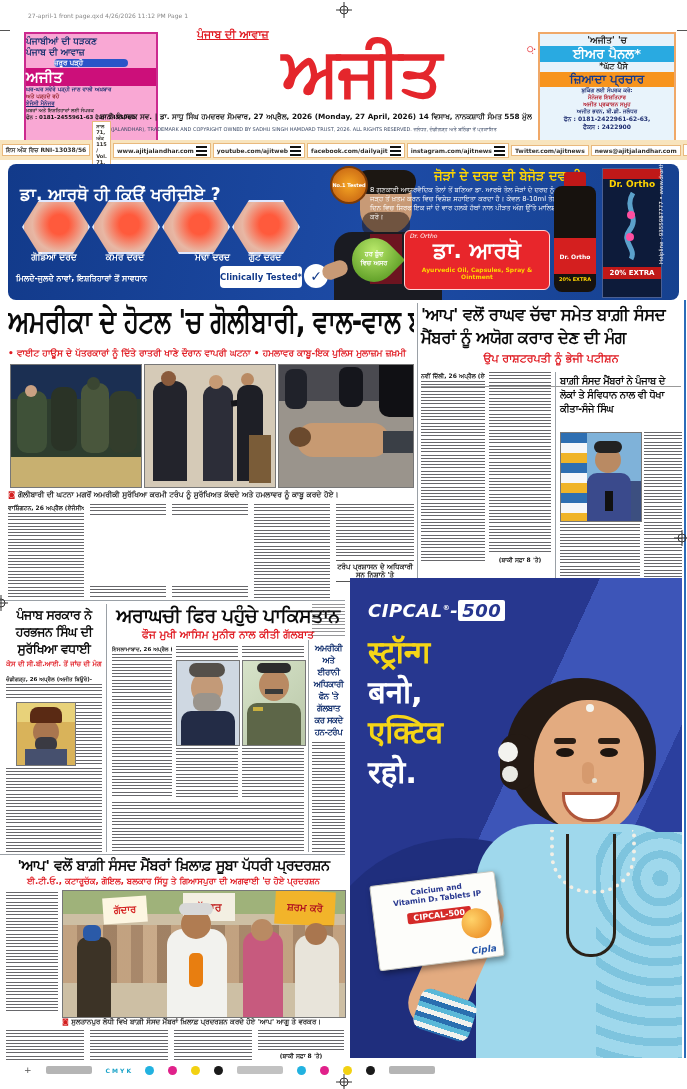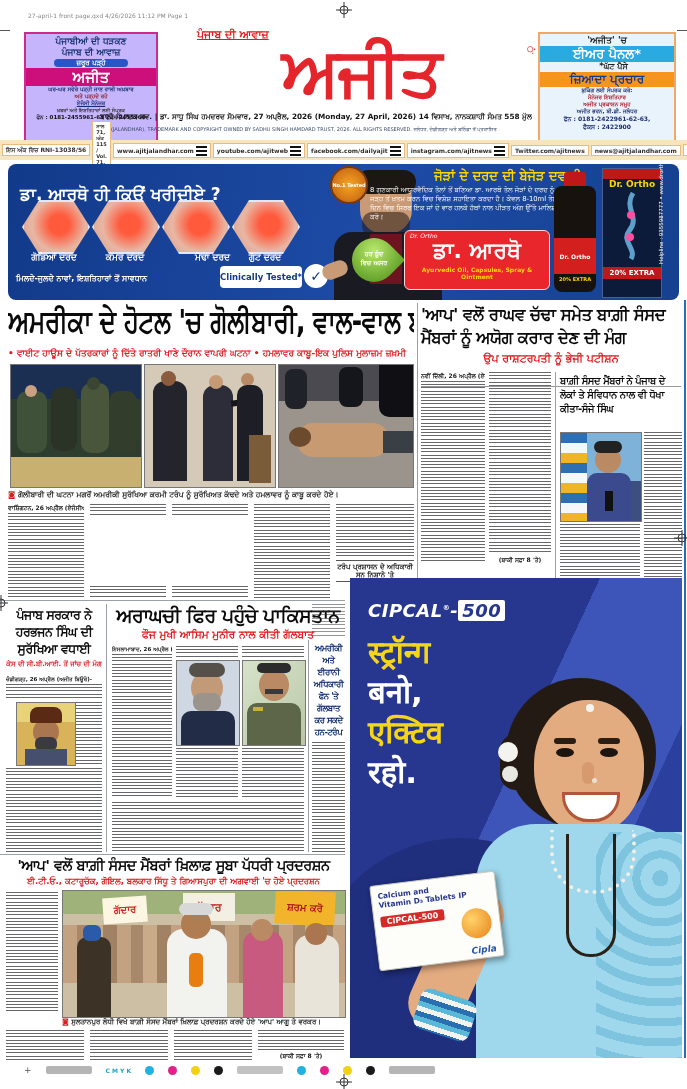--- a/index.html
+++ b/index.html
@@ -32,21 +32,21 @@
 
   <div class="abs" style="left:28px;top:12px;font-size:6px;color:#888;">27-april-1 front page.qxd    4/26/2026    11:12 PM    Page 1</div>
   <svg class="abs" style="left:336px;top:2px;" width="16" height="16">
       <circle class="crosshair" cx="8" cy="8" r="4"></circle>
       <line class="crosshair" x1="8" y1="0" x2="8" y2="16"></line>
       <line class="crosshair" x1="0" y1="8" x2="16" y2="8"></line>
     </svg>
   <div class="abs" style="left:0;top:30px;width:10px;height:1px;background:#555;"></div>
   <div class="abs" style="left:677px;top:30px;width:10px;height:1px;background:#555;"></div>
 
-  <div class="abs" style="left:24px;top:32px;width:130px;height:106px;border:2px solid #cc2a8f;background:#c4b5fd;text-align:center;">
+  <div class="abs" style="left:24px;top:32px;width:130px;height:106px;border:2px solid #cc2a8f;background:#f9a8d4;text-align:left;">
     <div style="font-size:9px;font-weight:900;color:#17306e;margin-top:2px;">ਪੰਜਾਬੀਆਂ ਦੀ ਧੜਕਣ</div>
     <div style="font-size:9px;font-weight:900;color:#17306e;">ਪੰਜਾਬ ਦੀ ਆਵਾਜ਼</div>
     <div style="margin:1px auto;width:74px;border-radius:8px;background:#2a55c8;color:#fff;font-size:7px;font-weight:bold;">ਜ਼ਰੂਰ ਪੜ੍ਹੋ</div>
     <div style="background:#cc0f7a;color:#fff;font-size:15px;font-weight:900;line-height:18px;">ਅਜੀਤ</div>
     <div style="font-size:5.5px;font-weight:bold;color:#1a2a6e;">ਘਰ-ਘਰ ਸਵੇਰੇ ਪੜ੍ਹੀ ਜਾਣ ਵਾਲੀ ਅਖ਼ਬਾਰ</div>
     <div style="font-size:5.5px;font-weight:bold;color:#8a1a1a;">ਅਤੇ ਪੜ੍ਹਦੇ ਰਹੋ</div>
     <div style="font-size:5.5px;font-weight:bold;color:#1a2a6e;text-decoration:underline;">ਏਜੰਸੀ ਮੈਨੇਜਰ</div>
     <div style="font-size:5px;font-weight:bold;color:#333;">ਖ਼ਬਰਾਂ ਅਤੇ ਇਸ਼ਤਿਹਾਰਾਂ ਲਈ ਸੰਪਰਕ</div>
     <div style="font-size:5.5px;font-weight:bold;color:#111;">ਫੋਨ : 0181-2455961-63 ਫੈਕਸ 2455960</div>
   </div>
@@ -305,21 +305,21 @@
 
   <div class="abs" style="left:62px;top:1018px;width:282px;font-size:7px;font-weight:bold;color:#222;white-space:nowrap;overflow:hidden;">
     <span style="color:#d41f1f;">◙ </span><span>ਸੁਲਤਾਨਪੁਰ ਲੋਧੀ ਵਿਖੇ ਬਾਗ਼ੀ ਸੰਸਦ ਮੈਂਬਰਾਂ ਖ਼ਿਲਾਫ਼ ਪ੍ਰਦਰਸ਼ਨ ਕਰਦੇ ਹੋਏ 'ਆਪ' ਆਗੂ ਤੇ ਵਰਕਰ।</span>
   </div>
   <div class="abs bt" style="left:6px;top:1030px;width:78px;height:30px;"></div>
   <div class="abs bt" style="left:90px;top:1030px;width:78px;height:30px;"></div>
   <div class="abs bt" style="left:174px;top:1030px;width:78px;height:30px;"></div>
   <div class="abs bt" style="left:258px;top:1030px;width:86px;height:22px;"></div>
   <div class="abs" style="left:258px;top:1052px;width:86px;font-size:6px;font-weight:bold;text-align:center;">(ਬਾਕੀ ਸਫ਼ਾ 8 'ਤੇ)</div>
 
-  <div class="abs" style="left:350px;top:578px;width:332px;height:480px;background:linear-gradient(115deg,#27378f 0 45%,#3d55b8 45% 72%,#2b3f9e 72%);overflow:hidden;">
+  <div class="abs" style="left:350px;top:578px;width:332px;height:480px;background:linear-gradient(115deg,#27378f 0 45%,#3d55b8 45% 72%,#2b3f9e 72%);overflow:hidden;text-align:center;">
     <div class="abs" style="left:-40px;top:260px;width:300px;height:300px;border-radius:50%;background:#1f2e7d;"></div>
 
     <div class="abs" style="left:18px;top:22px;font-size:18px;font-weight:900;font-style:italic;color:#fff;letter-spacing:.5px;">
       <span>CIPCAL</span><sup style="font-size:7px;">®</sup><span>-</span><span style="background:#fff;color:#27378f;padding:0 4px;border-radius:2px;">500</span>
     </div>
 
     <div class="abs" style="left:18px;top:52px;font-size:31px;font-weight:900;color:#f5d516;">स्ट्रॉन्ग</div>
     <div class="abs" style="left:18px;top:92px;font-size:31px;font-weight:900;color:#ffffff;">बनो,</div>
     <div class="abs" style="left:18px;top:132px;font-size:31px;font-weight:700;color:#f5d516;">एक्टिव</div>
     <div class="abs" style="left:18px;top:172px;font-size:31px;font-weight:900;color:#ffffff;">रहो.</div>

